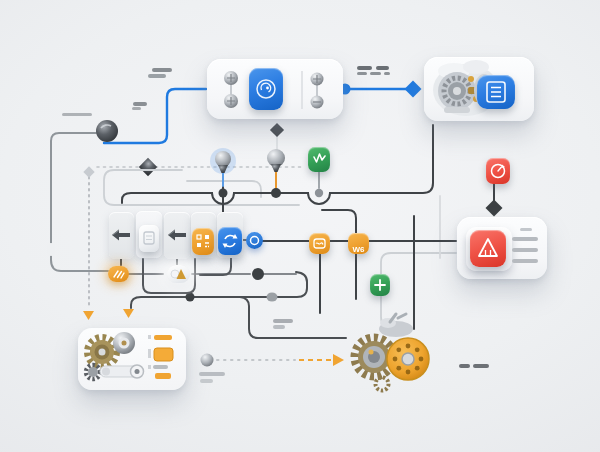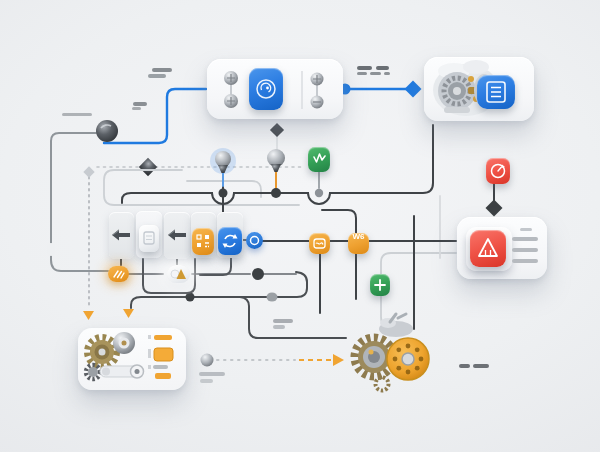--- a/index.html
+++ b/index.html
@@ -330,21 +330,21 @@
     <svg width="22" height="25">
         <path d="M6,10 l2.5,5 3,-8 2.5,6 3,-4" fill="none" stroke="#fff" stroke-width="1.6" stroke-linecap="round" stroke-linejoin="round"></path>
       </svg>
   </div>
   <div class="app-icon ic-orange" style="left:309px;top:233px;width:21px;height:21px;">
     <svg width="21" height="21">
         <rect x="5" y="6" width="11" height="9" rx="2.5" fill="none" stroke="#fff" stroke-width="1.3"></rect>
         <path d="M7,10.5 c1.5,-2 3,2 4.5,0 s2.5,1 2.5,1" fill="none" stroke="#fff" stroke-width="1.2"></path>
       </svg>
   </div>
-  <div class="app-icon ic-orange" style="left:348px;top:233px;width:21px;height:21px;display:flex;align-items:flex-start;justify-content:center;">
+  <div class="app-icon ic-orange" style="left:348px;top:233px;width:21px;height:21px;display:flex;align-items:flex-end;justify-content:center;">
     <span class="w6">W6</span>
   </div>
   <div class="app-icon ic-green" style="left:370px;top:274px;width:20px;height:22px;">
     <svg width="20" height="22">
         <path d="M10,6 v10 M5,11 h10" stroke="#fff" stroke-width="1.8" stroke-linecap="round"></path>
       </svg>
   </div>
   <div class="app-icon ic-red" style="left:486px;top:158px;width:24px;height:26px;">
     <svg width="24" height="26">
       <circle cx="12" cy="13" r="6.5" fill="none" stroke="#fff" stroke-width="1.5"></circle>

